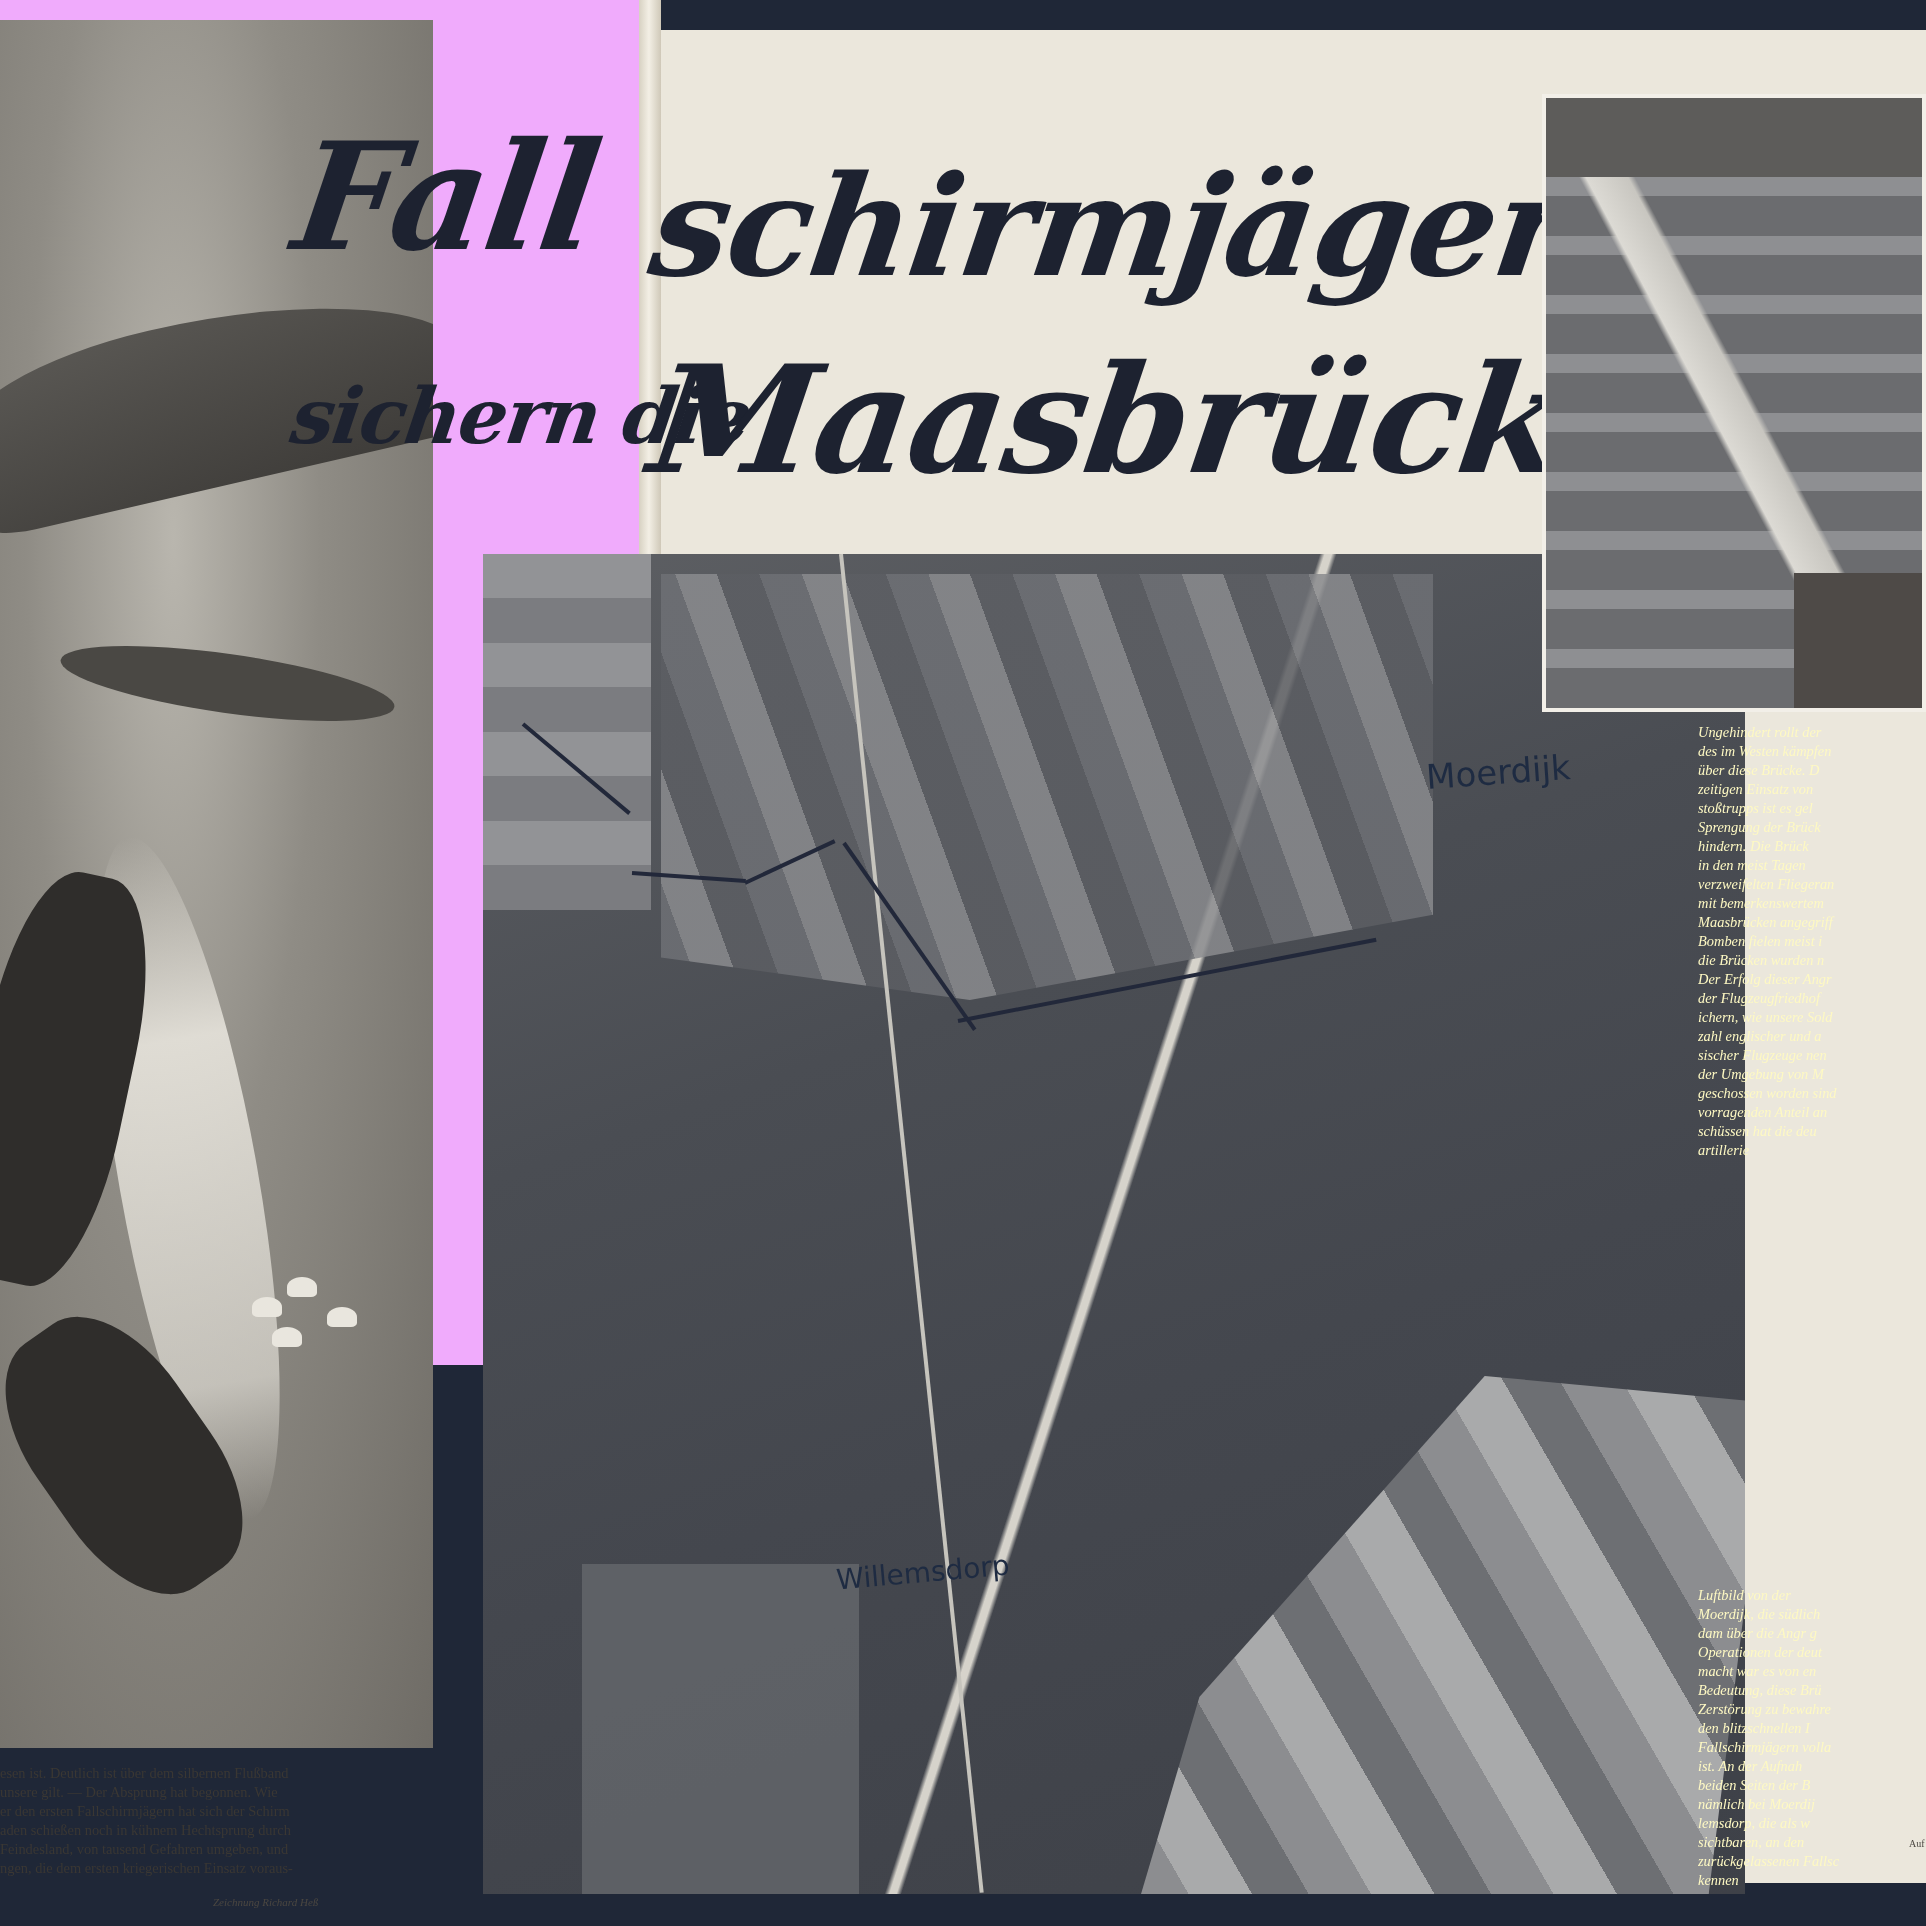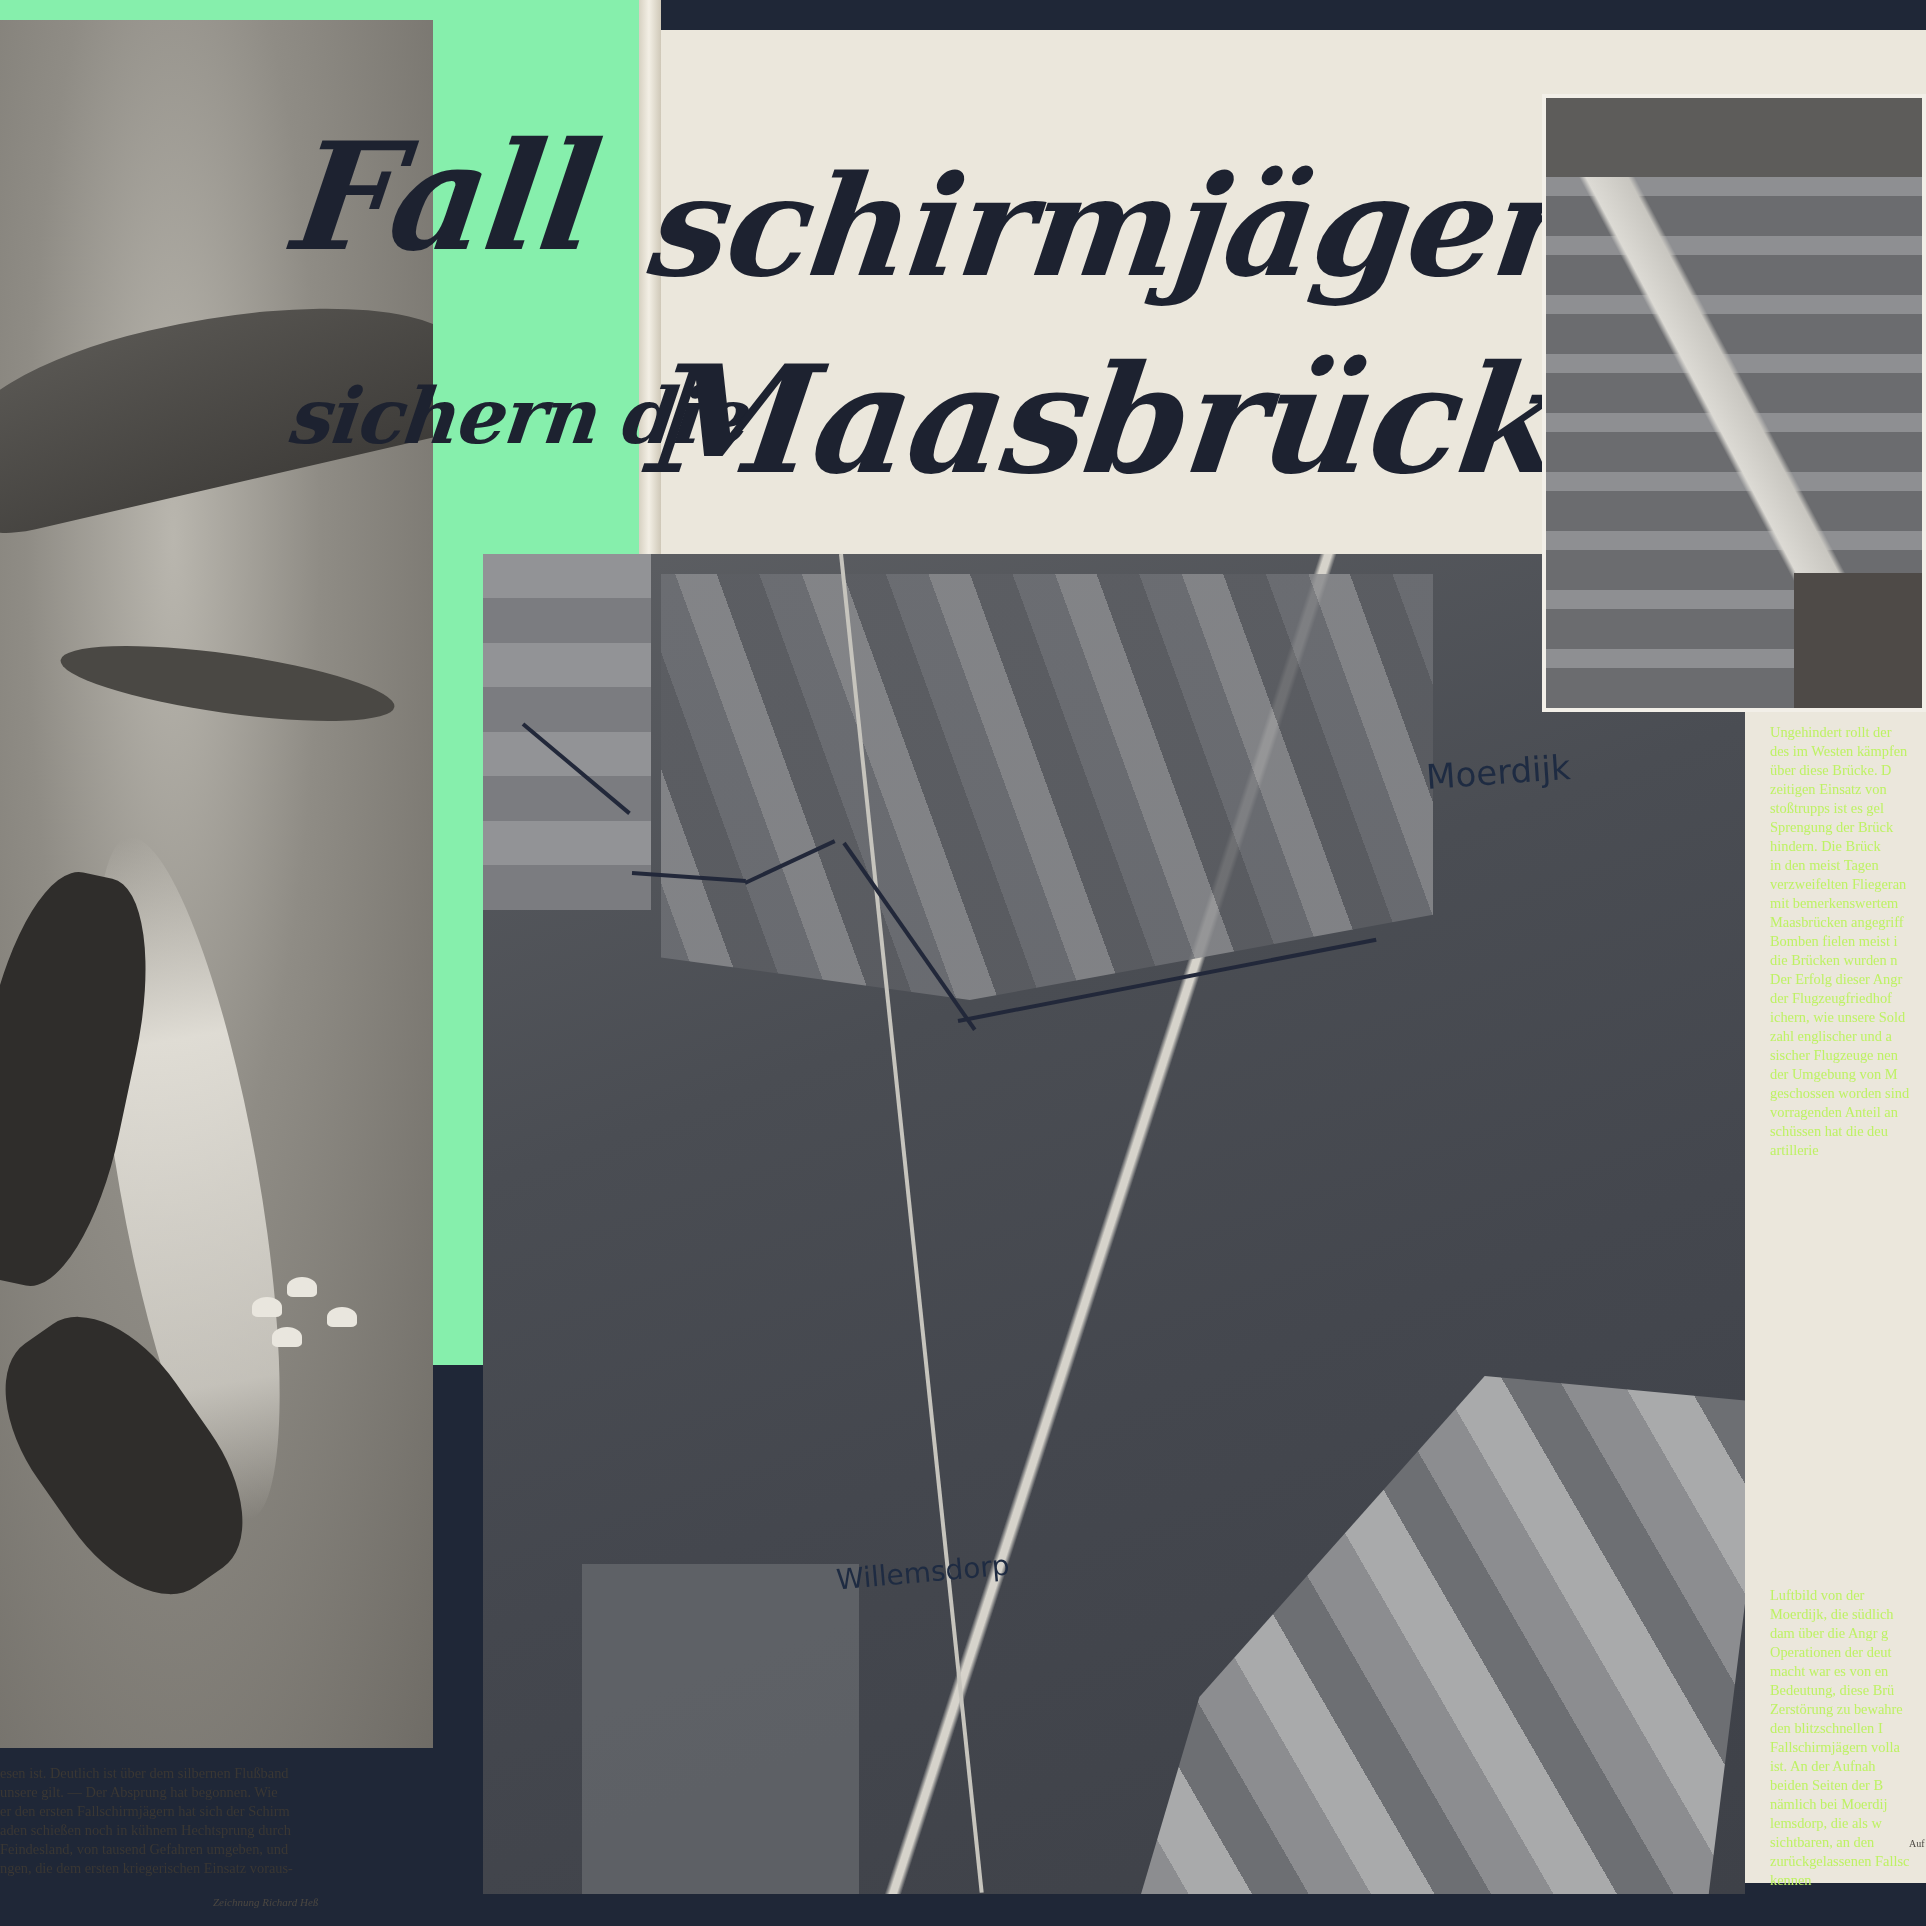--- a/index.html
+++ b/index.html
@@ -1,20 +1,20 @@
 <!DOCTYPE html>
 <html><head>
 <meta charset="utf-8">
 <style>
   * { box-sizing: border-box; margin: 0; padding: 0; }
   html, body { width: 1927px; height: 1927px; overflow: hidden; background: #1f2737; }
   body { position: relative; font-family: "Liberation Serif", serif; }
 
   .page { position: absolute; background: #ece8dd; }
-  .page-left { left: 0; top: 0; width: 648px; height: 1365px; background: #86efac; }
+  .page-left { left: 0; top: 0; width: 648px; height: 1365px; background: #f0abfc; }
   .page-right { left: 648px; top: 30px; width: 1278px; height: 1853px; background: #ebe7dc; }
   .gutter { position: absolute; left: 639px; top: 0; width: 22px; height: 1883px;
             background: linear-gradient(90deg, #d7d1c2, #f3efe5 45%, #cfc8b8); }
 
   
   .illustration { position: absolute; left: 0; top: 20px; width: 433px; height: 1728px;
     background: radial-gradient(ellipse at 40% 30%, #b9b6ae 0%, #8f8c85 40%, #6f6c66 100%); overflow: hidden; }
   .illustration .wing { position: absolute; left: -40px; top: 297px; width: 515px; height: 168px;
     background: linear-gradient(170deg, #5b5955, #3d3b38); transform: rotate(-13deg); border-radius: 40% 60% 10% 10%; }
   .illustration .plane { position: absolute; left: 59px; top: 634px; width: 337px; height: 59px;
@@ -63,21 +63,21 @@
     border: 4px solid #f2efe8;
     background:
       linear-gradient(62deg, transparent 45%, #dcdad4 46%, #c8c6c0 52%, transparent 53%),
       repeating-linear-gradient(0deg, #6b6c6f 0 40px, #8e8f92 40px 59px),
       #555;
     overflow: hidden; }
   .aerial-top .town { position: absolute; left: 0; top: 0; width: 100%; height: 79px; background: #5d5c5a; }
   .aerial-top .houses { position: absolute; left: 248px; top: 475px; width: 139px; height: 149px; background: #4e4a47; }
 
   
-  .col-right { position: absolute; left: 1770px; width: 156px; font-size: 14.4px; line-height: 19px; color: #bef264; white-space: nowrap; overflow: hidden; }
+  .col-right { position: absolute; left: 1698px; width: 156px; font-size: 14.4px; line-height: 19px; color: #fef9c3; white-space: nowrap; overflow: hidden; font-style: italic; }
   .col-1 { top: 723px; }
   .col-2 { top: 1586px; }
   .credit-right { position: absolute; left: 1909px; top: 1838px; font-size: 10px; color: #4b4741; }
 </style>
 </head>
 <body>
 
 <div class="page page-left">
   <div class="illustration">
     <div class="wing"></div>

